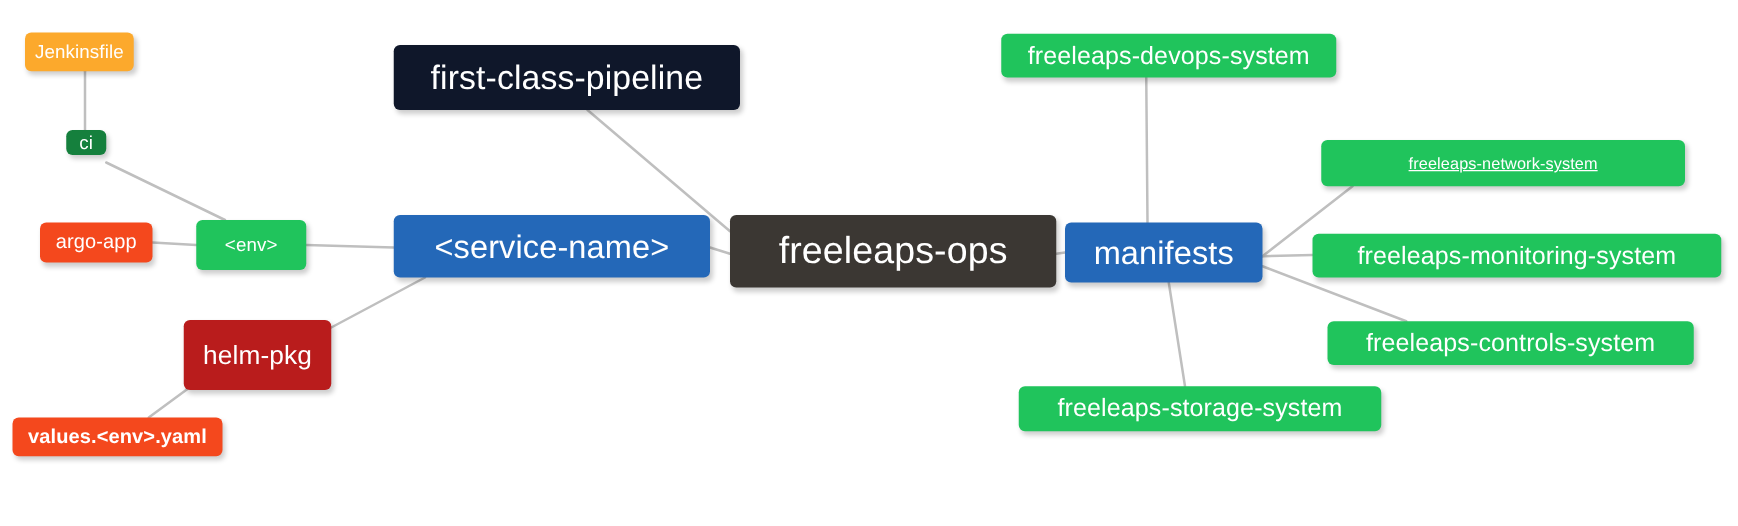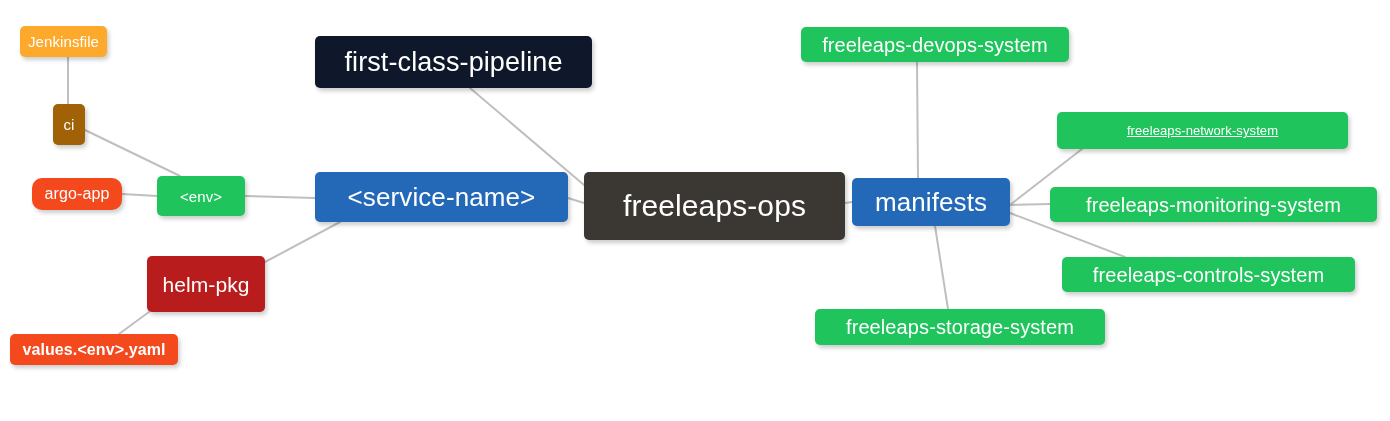--- a/index.html
+++ b/index.html
@@ -60,45 +60,45 @@
       <line x1="180" y1="176" x2="85" y2="130" stroke="#bfbfbf" stroke-width="2" stroke-linecap="round"></line>
       <line x1="68" y1="104" x2="68" y2="57" stroke="#bfbfbf" stroke-width="2" stroke-linecap="round"></line>
       <line x1="172" y1="295" x2="119" y2="334" stroke="#bfbfbf" stroke-width="2" stroke-linecap="round"></line>
       <line x1="918" y1="178" x2="917" y2="62" stroke="#bfbfbf" stroke-width="2" stroke-linecap="round"></line>
       <line x1="1010" y1="205" x2="1082" y2="149" stroke="#bfbfbf" stroke-width="2" stroke-linecap="round"></line>
       <line x1="1010" y1="205" x2="1050" y2="204" stroke="#bfbfbf" stroke-width="2" stroke-linecap="round"></line>
       <line x1="1010" y1="213" x2="1125" y2="257" stroke="#bfbfbf" stroke-width="2" stroke-linecap="round"></line>
       <line x1="935" y1="226" x2="948" y2="309" stroke="#bfbfbf" stroke-width="2" stroke-linecap="round"></line>
     </svg>
   <div id="node-layer">
-      <div class="node n-root" style="left: 584px; top: 172px; width: 261px; height: 68px; font-size: 30px; background: rgb(59, 55, 51);">
+      <div class="node n-root" style="left: 584px; top: 172px; width: 261px; height: 58px; font-size: 30px; background: rgb(59, 55, 51);">
         <span>freeleaps-ops</span>
       </div>
       <div class="node n-blue" style="left: 315px; top: 36px; width: 277px; height: 52px; font-size: 27px; background: #0f172a;">
         <span>first-class-pipeline</span>
       </div>
       <div class="node n-blue" style="left: 315px; top: 172px; width: 253px; height: 50px; font-size: 26px; background: rgb(36, 104, 184);">
         <span>&lt;service-name&gt;</span>
       </div>
       <div class="node n-blue" style="left: 852px; top: 178px; width: 158px; height: 48px; font-size: 26px; background: rgb(36, 104, 184);">
         <span>manifests</span>
       </div>
       <div class="node n-green" style="left: 157px; top: 176px; width: 88px; height: 40px; font-size: 15px; background: rgb(32, 196, 92);">
         <span>&lt;env&gt;</span>
       </div>
       <div class="node n-green" style="left: 147px; top: 256px; width: 118px; height: 56px; font-size: 21px; background: #b91c1c;">
         <span>helm-pkg</span>
       </div>
       <div class="node n-orange" style="left: 20px; top: 26px; width: 87px; height: 31px; font-size: 15px; background: rgb(252, 169, 44);">
         <span>Jenkinsfile</span>
       </div>
-      <div class="node n-red" style="left: 53px; top: 104px; width: 32px; height: 41px; font-size: 15px; background: #a16207;">
+      <div class="node n-red" style="left: 53px; top: 104px; width: 32px; height: 20px; font-size: 15px; background: #15803d;">
         <span>ci</span>
       </div>
-      <div class="node n-red" style="left: 32px; top: 178px; width: 90px; height: 32px; font-size: 16px; background: rgb(244, 72, 29); border-radius: 10px;">
+      <div class="node n-red" style="left: 32px; top: 178px; width: 90px; height: 32px; font-size: 16px; background: rgb(244, 72, 29);">
         <span>argo-app</span>
       </div>
       <div class="node n-red" style="left: 10px; top: 334px; width: 168px; height: 31px; font-size: 16px; background: rgb(244, 72, 29); font-weight: bold;">
         <span>values.&lt;env&gt;.yaml</span>
       </div>
       <div class="node n-green" style="left: 801px; top: 27px; width: 268px; height: 35px; font-size: 20px; background: rgb(32, 196, 92);">
         <span>freeleaps-devops-system</span>
       </div>
       <div class="node n-green" style="left: 1057px; top: 112px; width: 291px; height: 37px; font-size: 13px; background: rgb(32, 196, 92); text-decoration: underline;">
         <span>freeleaps-network-system</span>

